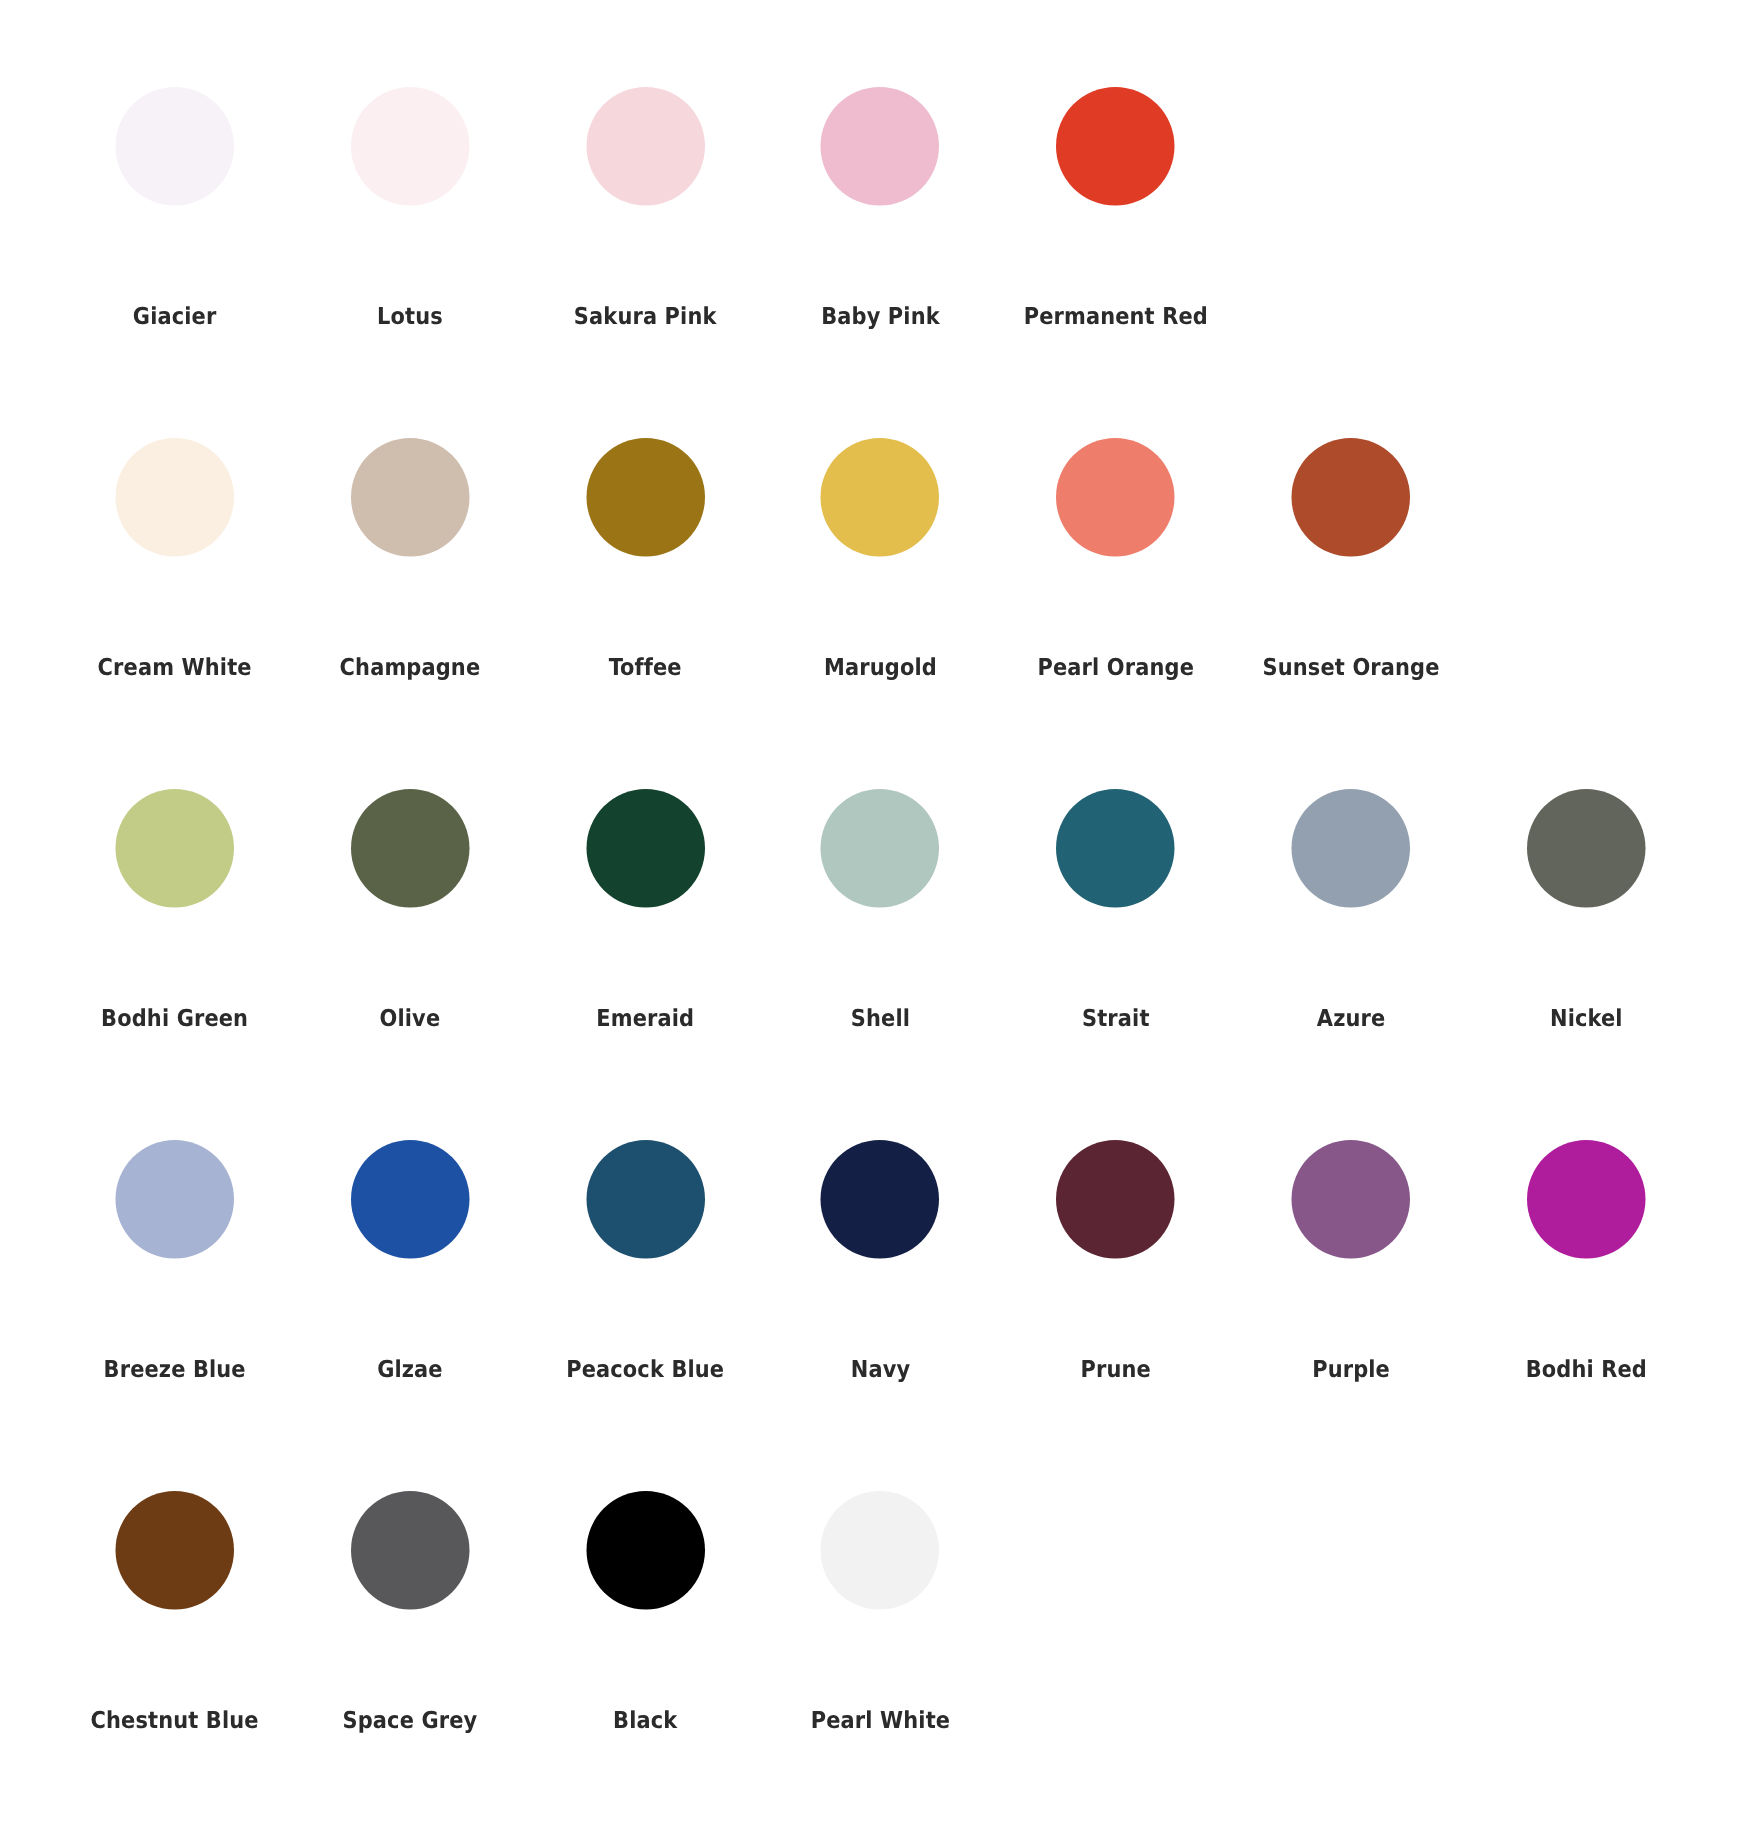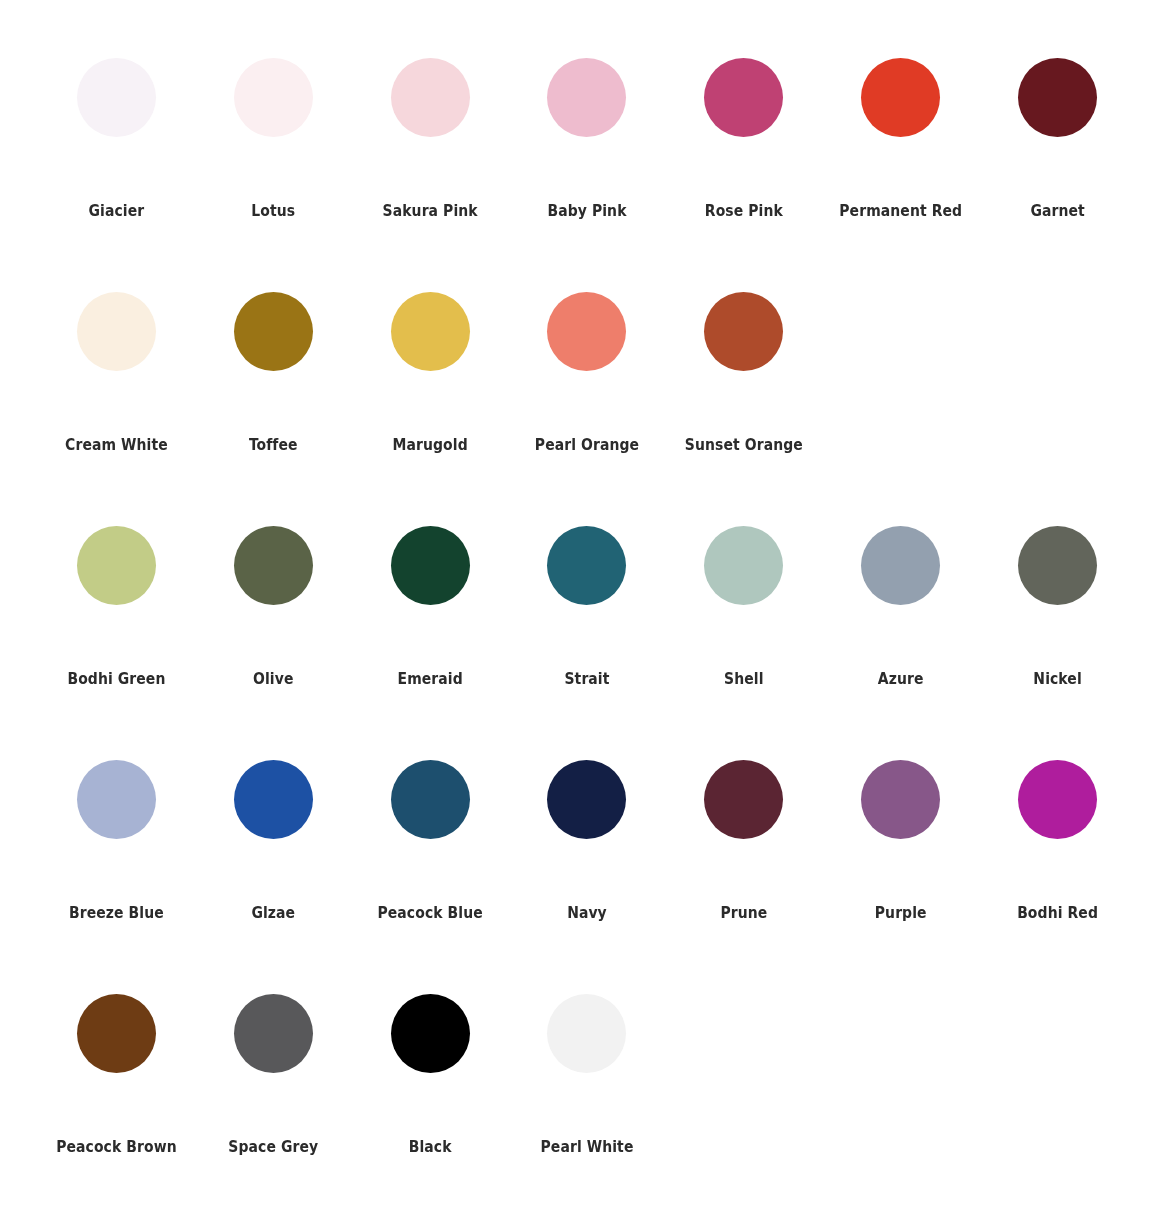--- a/index.html
+++ b/index.html
@@ -76,36 +76,32 @@
       </div>
       <div class="swatch-cell">
         <div class="swatch-disc" style="background: rgb(246, 215, 220);"></div>
         <div class="swatch-label">Sakura Pink</div>
       </div>
       <div class="swatch-cell">
         <div class="swatch-disc" style="background: rgb(238, 188, 206);"></div>
         <div class="swatch-label">Baby Pink</div>
       </div>
       <div class="swatch-cell">
-        <div class="swatch-disc" style="background: rgb(191, 65, 115);"></div>
-        <div class="swatch-label">Rose Pink</div>
-      </div>
-      <div class="swatch-cell">
         <div class="swatch-disc" style="background: rgb(224, 59, 37);"></div>
         <div class="swatch-label">Permanent Red</div>
-      </div>
-      <div class="swatch-cell">
-        <div class="swatch-disc" style="background: rgb(103, 24, 31);"></div>
-        <div class="swatch-label">Garnet</div>
       </div>
     </div>
     <div class="swatch-row">
       <div class="swatch-cell">
         <div class="swatch-disc" style="background: rgb(250, 239, 224);"></div>
         <div class="swatch-label">Cream White</div>
+      </div>
+      <div class="swatch-cell">
+        <div class="swatch-disc" style="background: rgb(207, 189, 174);"></div>
+        <div class="swatch-label">Champagne</div>
       </div>
       <div class="swatch-cell">
         <div class="swatch-disc" style="background: rgb(154, 116, 21);"></div>
         <div class="swatch-label">Toffee</div>
       </div>
       <div class="swatch-cell">
         <div class="swatch-disc" style="background: rgb(227, 190, 76);"></div>
         <div class="swatch-label">Marugold</div>
       </div>
       <div class="swatch-cell">
@@ -124,26 +120,26 @@
       </div>
       <div class="swatch-cell">
         <div class="swatch-disc" style="background: rgb(90, 99, 71);"></div>
         <div class="swatch-label">Olive</div>
       </div>
       <div class="swatch-cell">
         <div class="swatch-disc" style="background: rgb(19, 67, 46);"></div>
         <div class="swatch-label">Emeraid</div>
       </div>
       <div class="swatch-cell">
+        <div class="swatch-disc" style="background: rgb(175, 199, 190);"></div>
+        <div class="swatch-label">Shell</div>
+      </div>
+      <div class="swatch-cell">
         <div class="swatch-disc" style="background: rgb(33, 99, 116);"></div>
         <div class="swatch-label">Strait</div>
-      </div>
-      <div class="swatch-cell">
-        <div class="swatch-disc" style="background: rgb(175, 199, 190);"></div>
-        <div class="swatch-label">Shell</div>
       </div>
       <div class="swatch-cell">
         <div class="swatch-disc" style="background: rgb(147, 160, 175);"></div>
         <div class="swatch-label">Azure</div>
       </div>
       <div class="swatch-cell">
         <div class="swatch-disc" style="background: rgb(98, 101, 91);"></div>
         <div class="swatch-label">Nickel</div>
       </div>
     </div>
@@ -173,21 +169,21 @@
         <div class="swatch-label">Purple</div>
       </div>
       <div class="swatch-cell">
         <div class="swatch-disc" style="background: rgb(175, 29, 157);"></div>
         <div class="swatch-label">Bodhi Red</div>
       </div>
     </div>
     <div class="swatch-row row-last">
       <div class="swatch-cell">
         <div class="swatch-disc" style="background: rgb(110, 60, 20);"></div>
-        <div class="swatch-label">Peacock Brown</div>
+        <div class="swatch-label">Chestnut Blue</div>
       </div>
       <div class="swatch-cell">
         <div class="swatch-disc" style="background: rgb(88, 88, 90);"></div>
         <div class="swatch-label">Space Grey</div>
       </div>
       <div class="swatch-cell">
         <div class="swatch-disc" style="background: rgb(0, 0, 0);"></div>
         <div class="swatch-label">Black</div>
       </div>
       <div class="swatch-cell">

